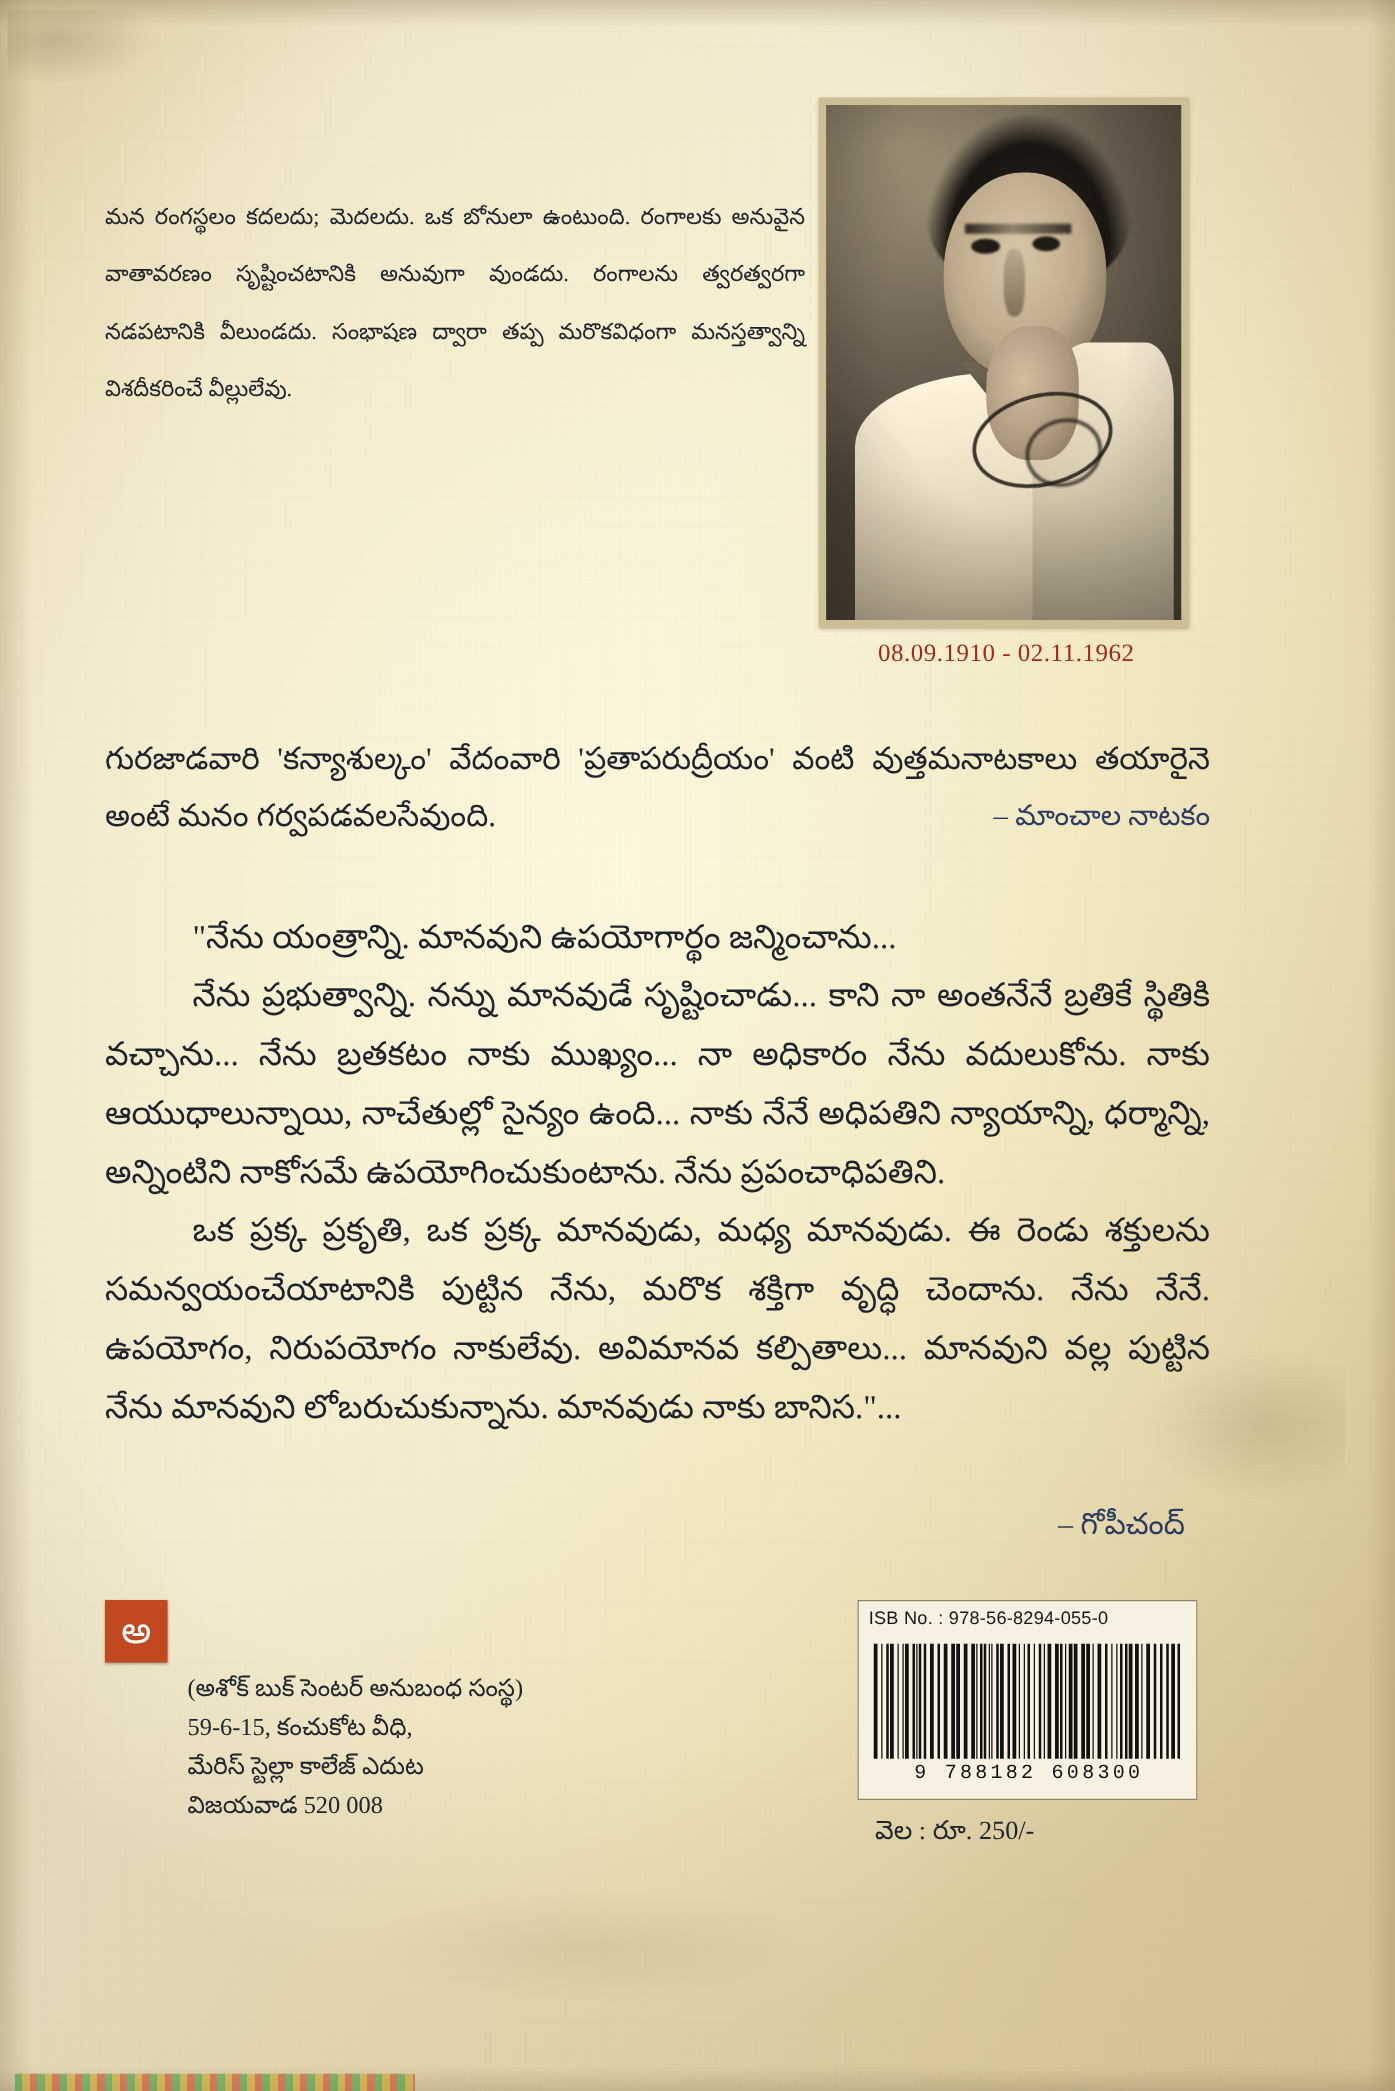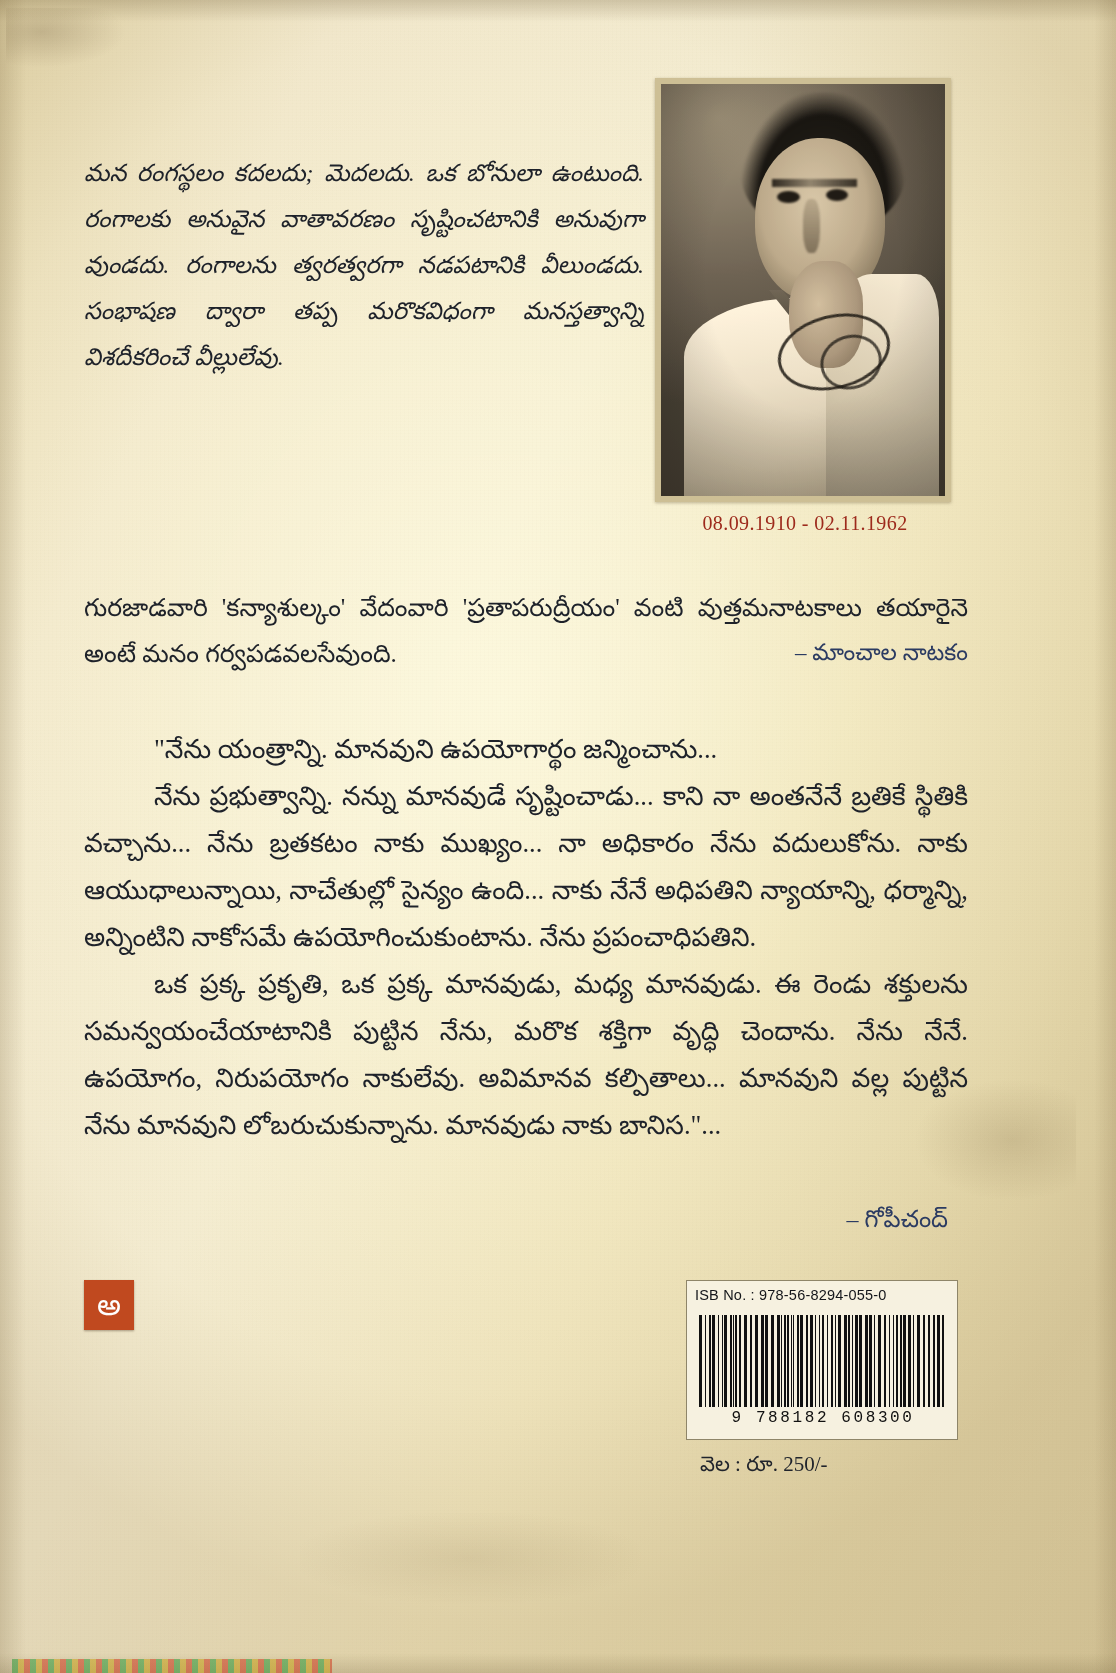--- a/index.html
+++ b/index.html
@@ -142,24 +142,23 @@
     font-family:"Liberation Serif", serif;
   }
 
   
   .tel {
     font-family:"Liberation Serif", serif;
     color:#20242c;
   }
   .blockA {
     position:absolute; left:84px; top:150px; width:560px;
-    font-size:24px; line-height:46px;
+    font-size:18px; line-height:46px;
     text-align:justify;
     color:#1e222a;
-    font-style:italic;
   }
   .blockA p { margin:0; }
   .blockA p.ind { text-indent:44px; }
 
   .blockA2 {
     position:absolute; left:84px; top:585px; width:884px;
     font-size:25px; line-height:46px;
     text-align:justify;
     color:#1e222a;
   }
@@ -315,20 +314,26 @@
       <p class="ind">"నేను యంత్రాన్ని. మానవుని ఉపయోగార్థం జన్మించాను...</p>
       <p class="ind">నేను ప్రభుత్వాన్ని. నన్ను మానవుడే సృష్టించాడు... కాని నా అంతనేనే బ్రతికే స్థితికి వచ్చాను... నేను బ్రతకటం నాకు ముఖ్యం... నా అధికారం నేను వదులుకోను. నాకు ఆయుధాలున్నాయి, నాచేతుల్లో సైన్యం ఉంది... నాకు నేనే అధిపతిని న్యాయాన్ని, ధర్మాన్ని, అన్నింటిని నాకోసమే ఉపయోగించుకుంటాను. నేను ప్రపంచాధిపతిని.</p>
       <p class="ind">ఒక ప్రక్క ప్రకృతి, ఒక ప్రక్క మానవుడు, మధ్య మానవుడు. ఈ రెండు శక్తులను సమన్వయంచేయాటానికి పుట్టిన నేను, మరొక శక్తిగా వృద్ధి చెందాను. నేను నేనే. ఉపయోగం, నిరుపయోగం నాకులేవు. అవిమానవ కల్పితాలు... మానవుని వల్ల పుట్టిన నేను మానవుని లోబరుచుకున్నాను. మానవుడు నాకు బానిస."...</p>
     </div>
 
     <div class="attrib2">– గోపీచంద్</div>
 
     <div class="pub-logo">
       <span>అ</span>
     </div>
+    <div class="pub-lines">
+      <div>(అశోక్ బుక్ సెంటర్ అనుబంధ సంస్థ)</div>
+      <div>59-6-15, కంచుకోట వీధి,</div>
+      <div>మేరిస్ స్టెల్లా కాలేజ్ ఎదుట</div>
+      <div>విజయవాడ  520 008</div>
+    </div>
 
     <div class="isbn-box">
       <div class="isbn-text">ISB No. : 978-56-8294-055-0</div>
       <div class="bars" id="barcode">
           <i style="width: 3px;"></i>
           <i style="width: 3px; background: transparent;"></i>
           <i style="width: 1px;"></i>
           <i style="width: 3px; background: transparent;"></i>
           <i style="width: 2px;"></i>
           <i style="width: 1px; background: transparent;"></i>

